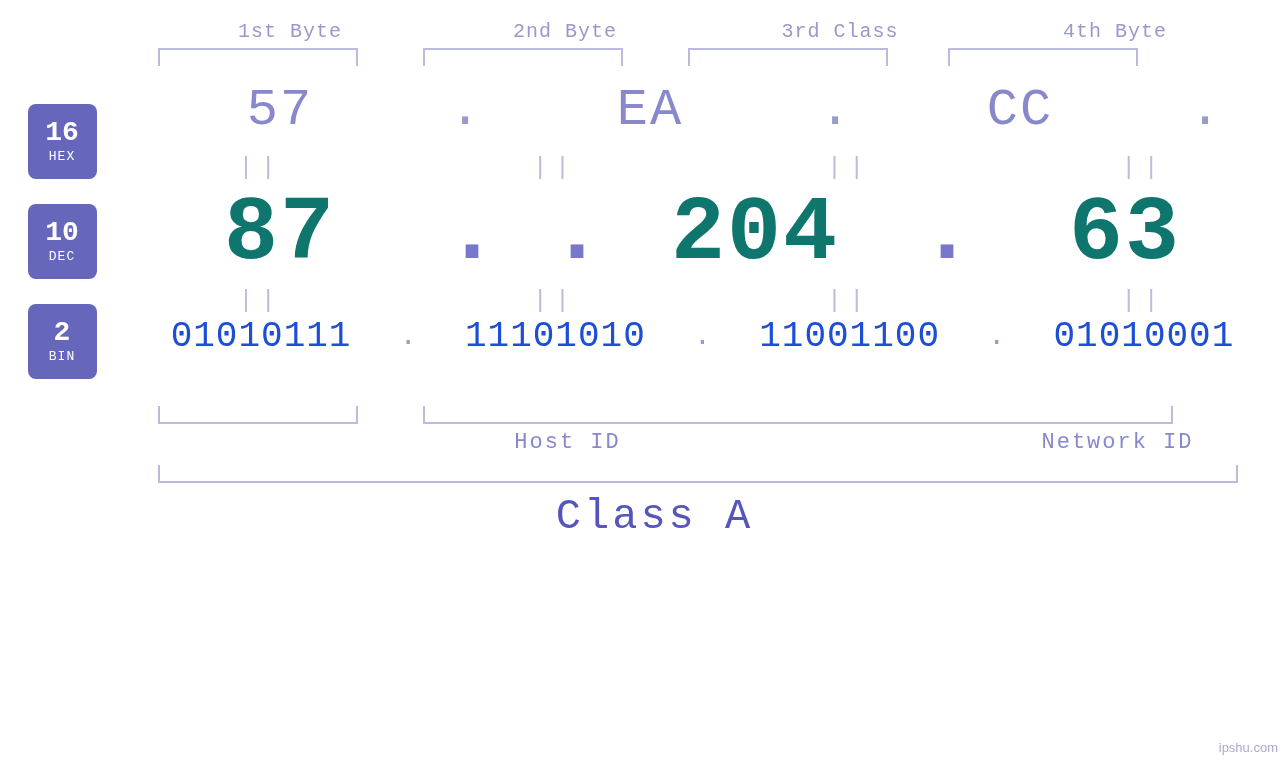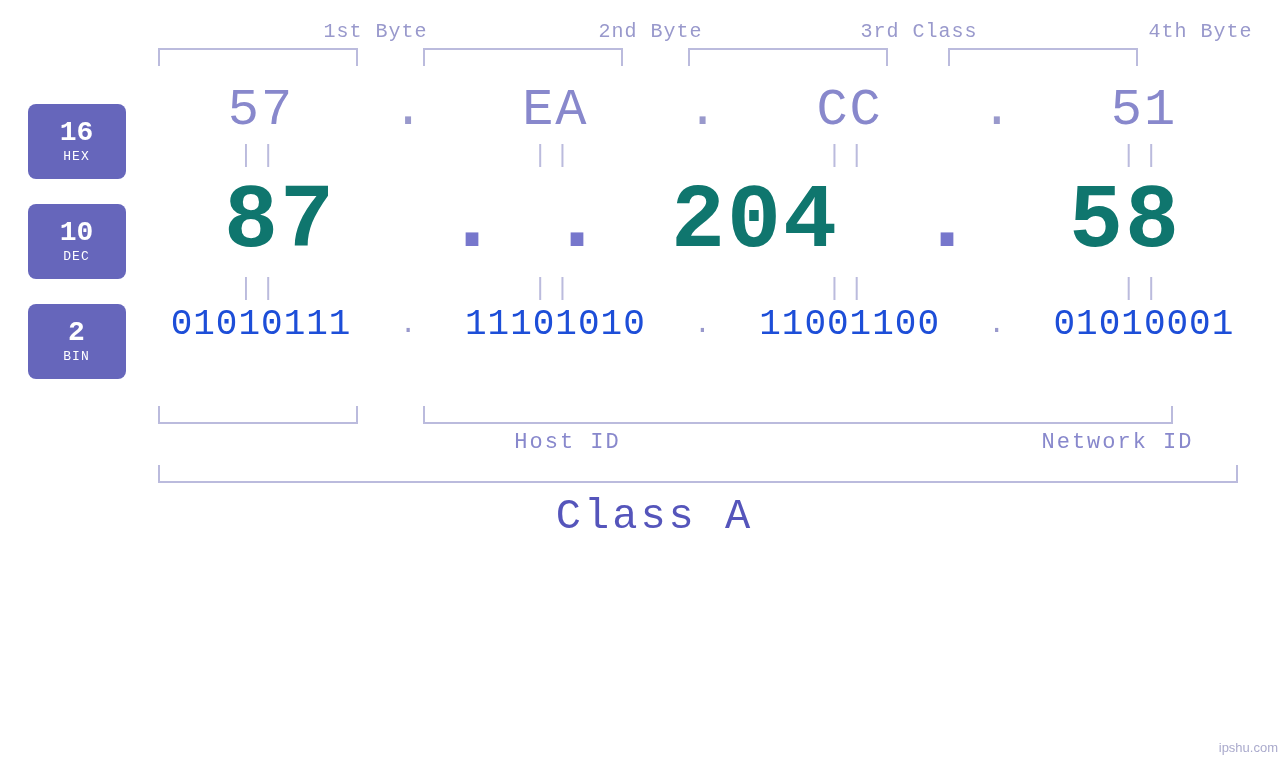--- a/index.html
+++ b/index.html
@@ -26,21 +26,21 @@
     
     .byte-headers {
       display: flex;
       width: 1100px;
       margin-left: 120px;
       margin-bottom: 5px;
     }
 
     .byte-header {
       flex: 1;
-      text-align: right;
+      text-align: center;
       color: #9999cc;
       font-size: 20px;
       letter-spacing: 1px;
     }
 
     .bracket-top {
       height: 18px;
       border-top: 2px solid #bbbbdd;
       border-left: 2px solid #bbbbdd;
       border-right: 2px solid #bbbbdd;
@@ -48,21 +48,21 @@
 
     .badges-col {
       display: flex;
       flex-direction: column;
       width: 120px;
       padding-left: 10px;
       gap: 0;
     }
 
     .badge {
-      width: 98px;
+      width: 69px;
       height: 75px;
       border-radius: 8px;
       display: flex;
       flex-direction: column;
       align-items: center;
       justify-content: center;
       background: #6666bb;
       color: #ffffff;
       margin-bottom: 0;
     }
@@ -250,42 +250,39 @@
       <div class="badge-wrapper">
         <div class="badge">
           <span class="badge-num">2</span>
           <span class="badge-label">BIN</span>
         </div>
       </div>
     </div>
 
     <div class="values-grid">
 
-      <div class="values-row" style="margin-bottom:0;">
+      <div class="values-row" style="margin-bottom:12px;">
         <div class="value-cell">
           <span class="hex-value">57</span>
         </div>
         <div class="dot-cell">
           <span class="hex-dot">.</span>
         </div>
         <div class="value-cell">
           <span class="hex-value">EA</span>
         </div>
         <div class="dot-cell">
           <span class="hex-dot">.</span>
         </div>
         <div class="value-cell">
           <span class="hex-value">CC</span>
         </div>
         <div class="dot-cell">
           <span class="hex-dot">.</span>
         </div>
-        <div class="value-cell">
-          <span class="hex-value">51</span>
-        </div>
       </div>
 
       <div class="equals-row">
         <div class="equals-cell">||</div>
         <div class="equals-dot-cell"></div>
         <div class="equals-cell">||</div>
         <div class="equals-dot-cell"></div>
         <div class="equals-cell">||</div>
         <div class="equals-dot-cell"></div>
         <div class="equals-cell">||</div>
@@ -301,21 +298,21 @@
         <div class="dot-cell">
           <span class="dec-dot">.</span>
         </div>
         <div class="value-cell">
           <span class="dec-value">204</span>
         </div>
         <div class="dot-cell">
           <span class="dec-dot">.</span>
         </div>
         <div class="value-cell">
-          <span class="dec-value">58</span>
+          <span class="dec-value">63</span>
         </div>
       </div>
 
       <div class="equals-row">
         <div class="equals-cell">||</div>
         <div class="equals-dot-cell"></div>
         <div class="equals-cell">||</div>
         <div class="equals-dot-cell"></div>
         <div class="equals-cell">||</div>
         <div class="equals-dot-cell"></div>

